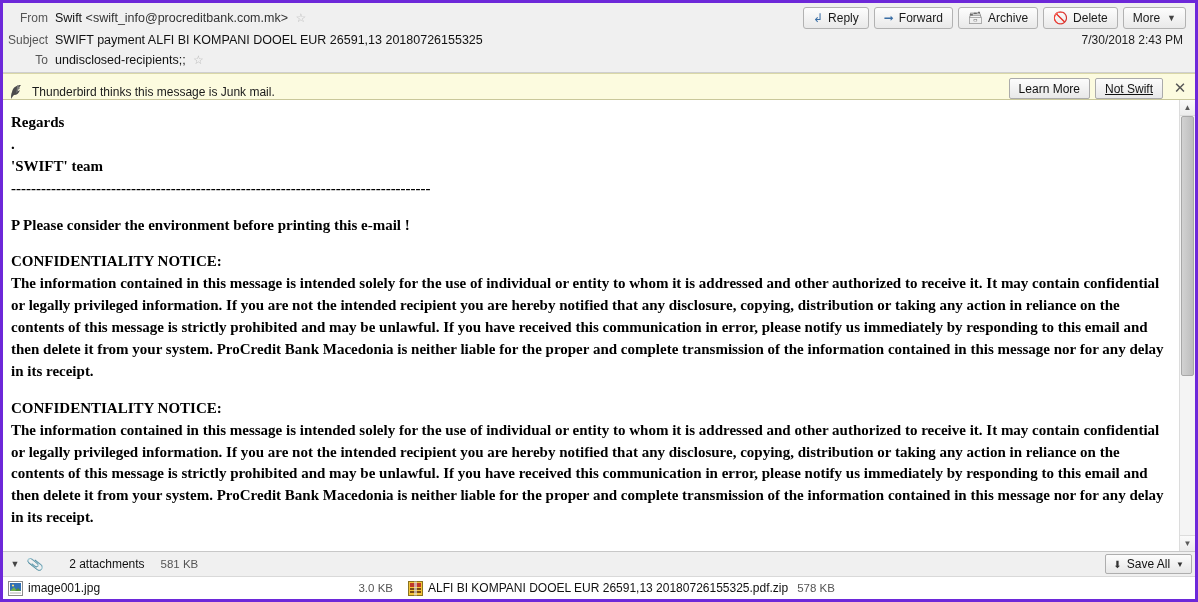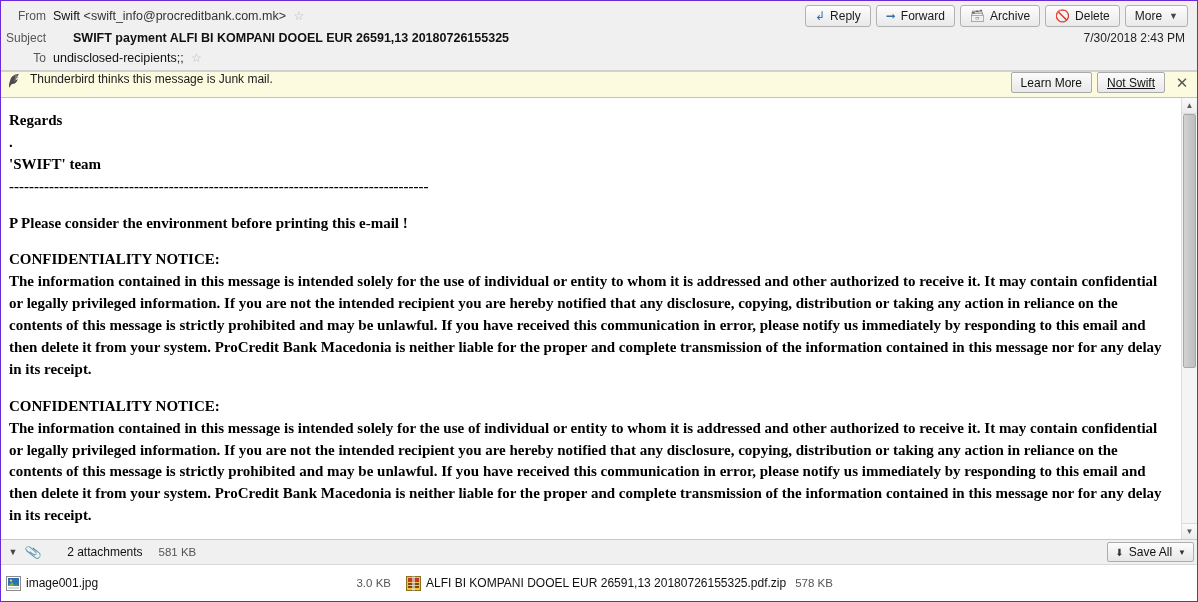--- a/index.html
+++ b/index.html
@@ -8,21 +8,21 @@
     width: 1198px; height: 602px;
     overflow: hidden;
     background: #ffffff;
     font-family: "Liberation Sans", sans-serif;
   }
   #app {
     position: relative;
     width: 1198px; height: 602px;
     display: flex;
     flex-direction: column;
-    border: 1px solid #6d28d9;
+    border: 3px solid #6d28d9;
     background: #ffffff;
   }
 
   
   .header {
     background: #f0f0f0;
     border-bottom: 1px solid #cfcfcf;
     padding: 3px 0 2px 0;
     flex: 0 0 auto;
   }
@@ -38,21 +38,21 @@
     padding-right: 7px;
     color: #555555;
     font-size: 12px;
     flex: 0 0 auto;
   }
   .hdr-value {
     font-size: 12.5px;
     color: #111111;
     white-space: nowrap;
   }
-  .hdr-value.strong { font-weight: bold; margin-left: 20px; }
+  .hdr-value.strong { font-weight: normal; }
   .sender-name { color: #111; }
   .sender-addr { color: #333; margin-top: 44px; }
   .star {
     display: inline-block;
     margin-left: 4px;
     color: #b9b9b9;
     font-size: 12px;
     vertical-align: middle;
   }
   .hdr-spacer { flex: 1 1 auto; }
@@ -92,21 +92,21 @@
   .timestamp {
     font-size: 12px;
     color: #222;
     padding-right: 8px;
     white-space: nowrap;
   }
 
   
   .junkbar {
     display: flex;
-    align-items: flex-start;
+    align-items: flex-end;
     background: #fcfbdf;
     border-top: 1px solid #d9d7a8;
     border-bottom: 1px solid #c9c79a;
     height: 27px;
     padding: 0 4px 0 6px;
     flex: 0 0 auto;
   }
   .junk-icon {
     width: 16px; height: 16px;
     margin-right: 7px;
@@ -255,21 +255,21 @@
   }
   .saveall .dl { font-size: 10px; color: #333; }
   .saveall .caret { font-size: 8px; color: #333; margin-left: 1px; }
 
   
   .attlist {
     display: flex;
     align-items: stretch;
     background: #ffffff;
     border-top: 1px solid #d9d9d9;
-    height: 37px;
+    height: 23px;
     flex: 0 0 auto;
     font-size: 12px;
   }
   .att-item {
     display: flex;
     align-items: center;
     padding: 0 6px 0 5px;
     cursor: default;
   }
   .att-item.first { width: 400px; flex: 0 0 auto; }

